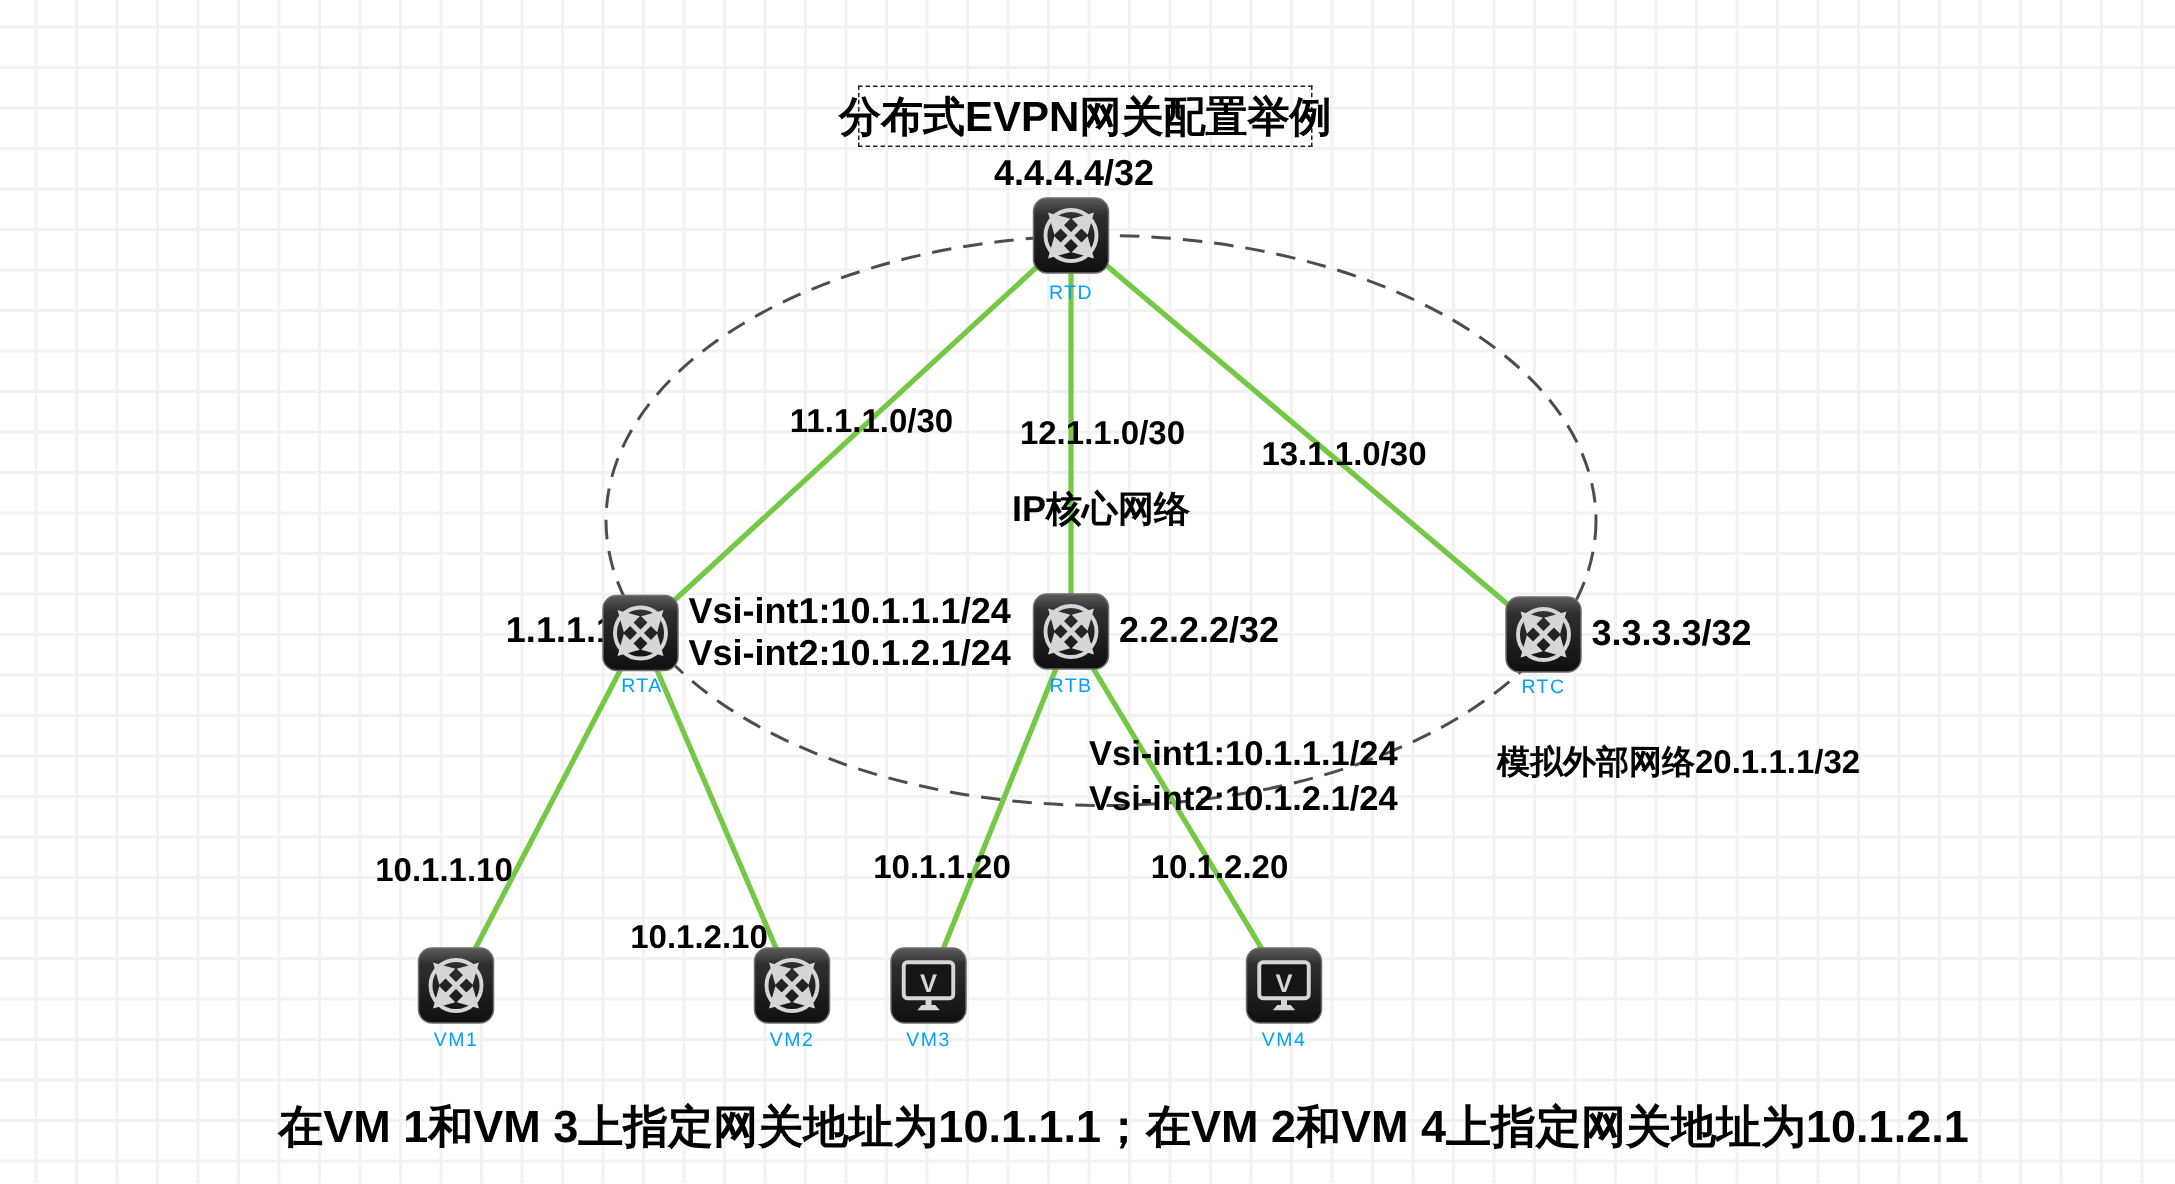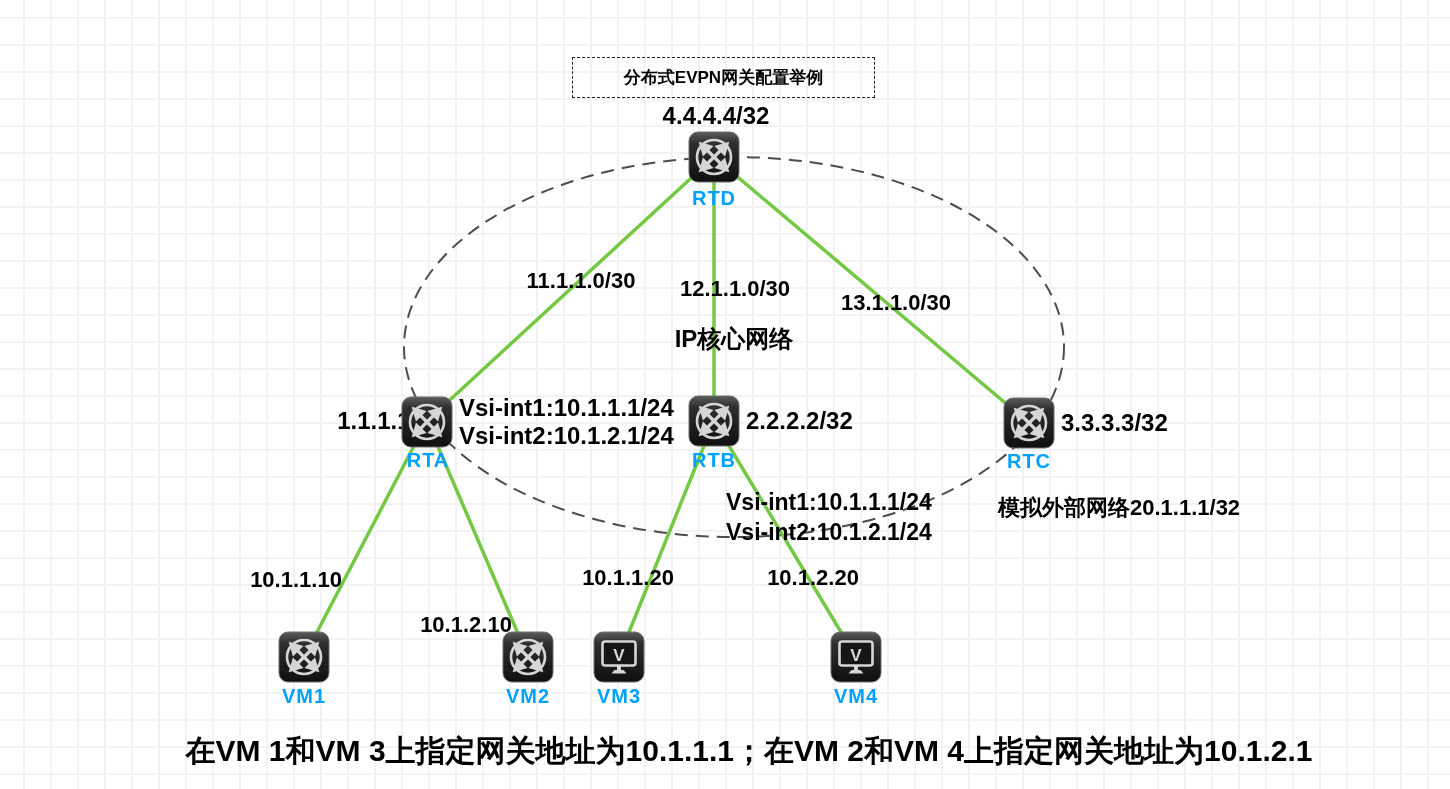--- a/index.html
+++ b/index.html
@@ -15,30 +15,30 @@
   }
   svg.layer{position:absolute;left:0;top:0;width:1450px;height:789px;}
   .lbl{position:absolute;font-weight:bold;color:#000;white-space:nowrap;}
   .ctr{transform:translateX(-50%);}
   .rgt{transform:translateX(-100%);margin-left:48px;}
   .f24{font-size:24px;}
   .f23{font-size:30px;}
   .f22{font-size:22px;}
   .node-name{
     position:absolute;transform:translateX(-50%);
-    font-size:20px;font-weight:bold;color:#00a1ff;
+    font-size:13px;font-weight:normal;color:#00a1ff;
     letter-spacing:1px;white-space:nowrap;
   }
   .icon{position:absolute;width:52px;height:52px;}
   .icon svg{display:block;width:52px;height:52px;}
   .title-box{
     position:absolute;left:572px;top:57px;width:303px;height:41px;
     border:1px dashed #222;box-sizing:border-box;
     display:flex;align-items:center;justify-content:center;
-    font-size:17px;font-weight:bold;color:#000;white-space:nowrap;
+    font-size:28px;font-weight:bold;color:#000;white-space:nowrap;
     background:transparent;
   }
   .vsi{position:absolute;font-weight:bold;color:#000;font-size:24px;line-height:28px;white-space:nowrap;}
   .vsi-b{position:absolute;font-weight:bold;color:#000;font-size:23px;line-height:30px;white-space:nowrap;}
   .defs-holder{position:absolute;width:0;height:0;overflow:hidden;}
 </style>
 </head>
 <body>
 
 <div class="canvas">

